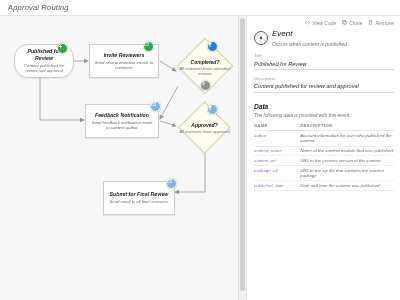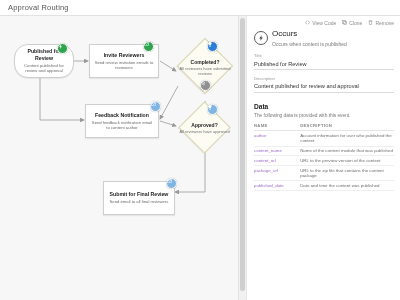--- a/index.html
+++ b/index.html
@@ -2,21 +2,21 @@
 <html><head>
 <meta charset="utf-8">
 <style>
   html,body{margin:0;padding:0;}
   body{
     width:400px;height:300px;overflow:hidden;
     font-family:"Liberation Sans","DejaVu Sans",sans-serif;
     background:#ffffff;color:#333;
     -webkit-font-smoothing:antialiased;
   }
-  .app{position:relative;width:400px;height:300px;display:flex;flex-direction:column;}
+  .app{position:relative;width:400px;height:300px;display:flex;flex-direction:column;font-style:italic;}
 
   
   .titlebar{
     height:16px;flex:0 0 16px;background:#ffffff;
     border-bottom:1px solid #e2e2e2;
     display:flex;align-items:center;padding:0 8px;box-sizing:border-box;
   }
   .titlebar .t{font-size:7.5px;color:#555;letter-spacing:.2px;}
 
   .body{flex:1;display:flex;min-height:0;position:relative;}
@@ -262,21 +262,21 @@
         </span>
       </div>
 
       <div class="evhead">
         <span class="evicon">
           <svg width="6" height="6" viewBox="0 0 10 10">
               <path d="M6 0.5 L2 6 L4.5 6 L4 9.5 L8 4 L5.5 4 Z" fill="#444"></path>
             </svg>
         </span>
         <span>
-          <div class="evtitle">Occurs</div>
+          <div class="evtitle">Event</div>
           <div class="evsub">Occurs when content is published</div>
         </span>
       </div>
 
       <div class="field">
         <div class="flabel">Title</div>
         <div class="fvalue">Published for Review</div>
       </div>
 
       <div class="field">

